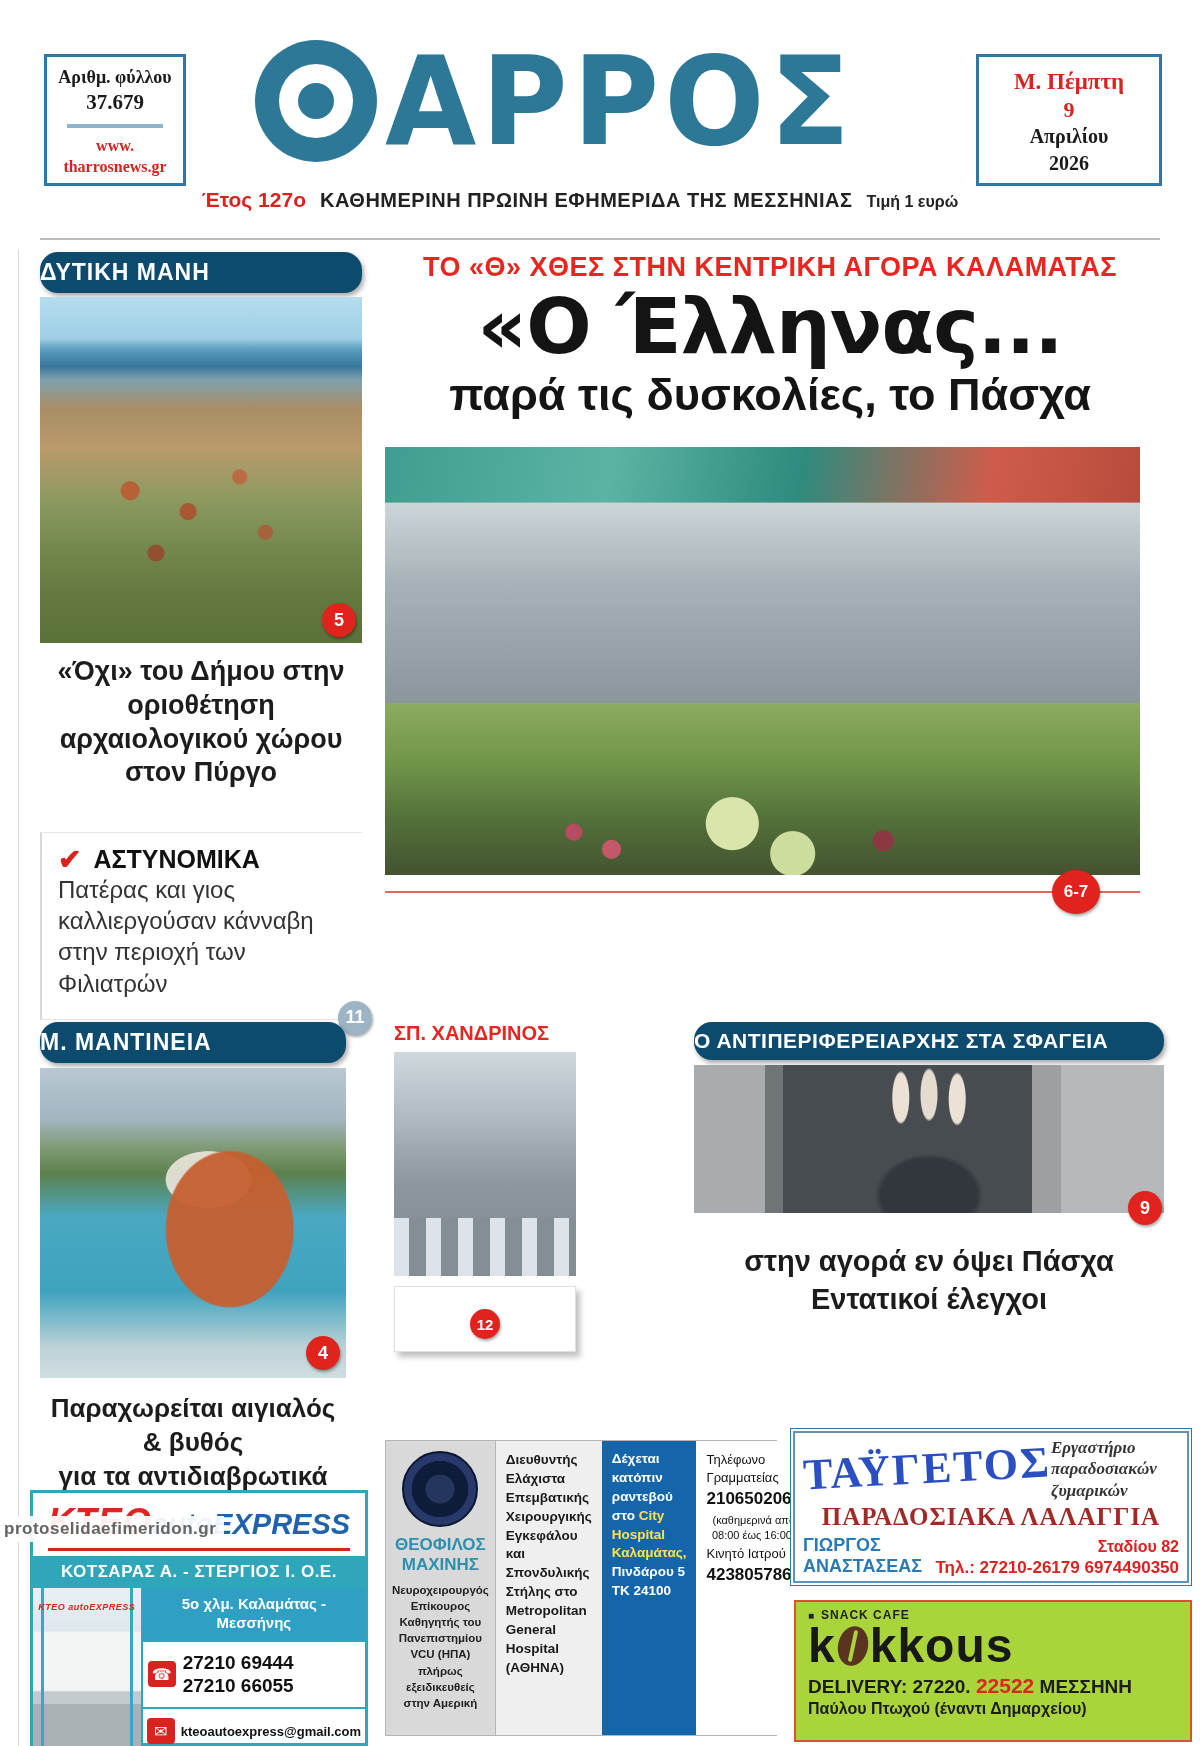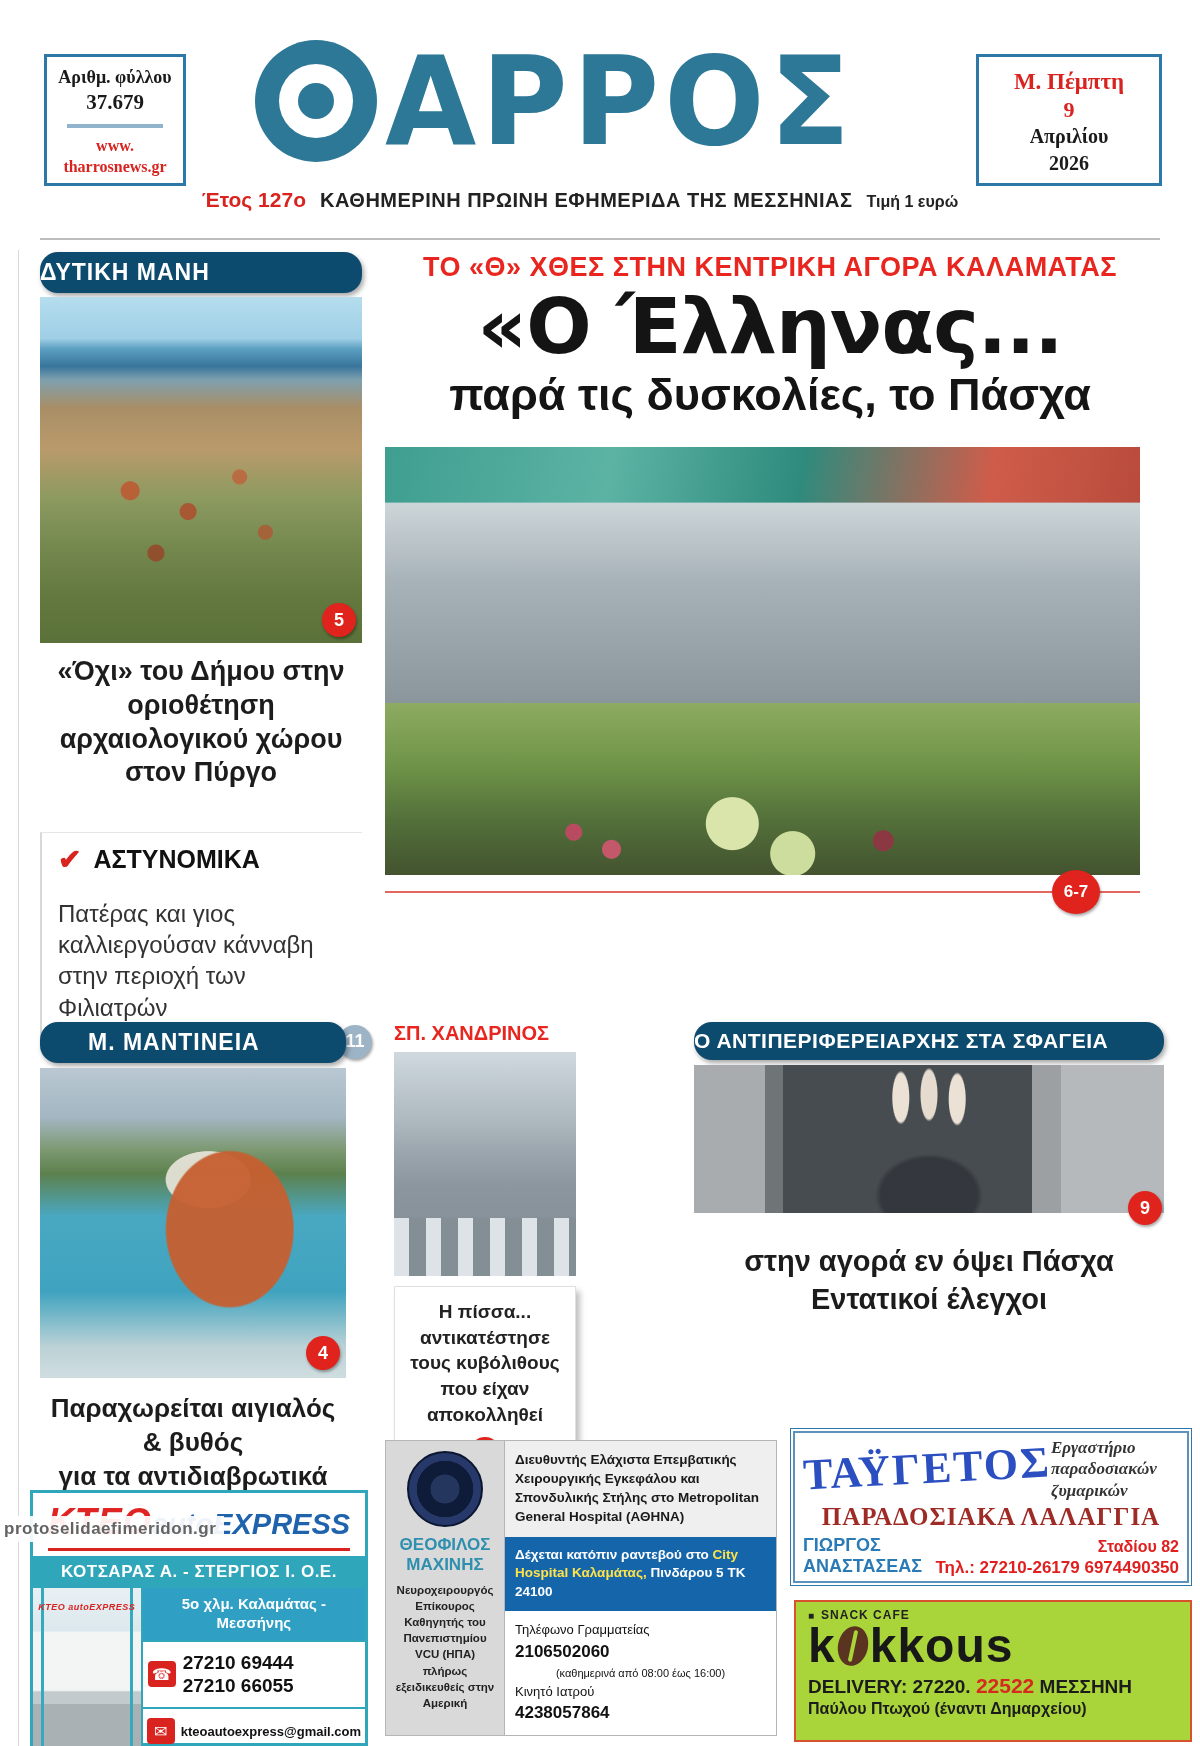--- a/index.html
+++ b/index.html
@@ -56,21 +56,21 @@
       radial-gradient(circle at 70% 68%, rgba(175,88,50,0.8) 0 7px, transparent 8px),
       linear-gradient(180deg,#b5ddee 0%,#9fcfe6 12%,#5b9fc0 15%,#38759b 20%,#7fa0ae 24%,
                       #a98e66 32%,#b99a6b 44%,#8d9a60 58%,#75894f 72%,#64793f 86%,#5a7139 100%);}
   .photo-village .badge{position:absolute;right:6px;bottom:6px;}
   .caption-main{margin-top:12px;font-size:27px;font-weight:bold;color:#1c1c1c;text-align:center;line-height:1.25;}
 
   .police-box{position:relative;margin-top:42px;border-left:2px solid #d8d8d8;border-top:1px solid #e6e6e6;
               border-bottom:1px solid #e6e6e6;padding:12px 8px 20px 16px;}
   .police-title{display:flex;align-items:center;gap:12px;font-size:25px;font-weight:800;color:#111;}
   .check-icon{color:#d8231f;font-size:28px;line-height:1;}
-  .police-text{margin-top:24px;font-size:24px;color:#333;line-height:1.3;}
+  .police-text{margin-top:0;font-size:24px;color:#333;line-height:1.3;}
   .badge-11{position:absolute;right:-10px;bottom:-16px;background:#9cb4c6;}
 
   
   .main-right{position:absolute;left:380px;top:252px;width:780px;}
   .kicker{color:#e8261f;font-size:27px;font-weight:800;text-align:center;letter-spacing:0.5px;}
   .headline1{margin-top:4px;font-size:77px;font-weight:800;color:#141414;text-align:center;
              letter-spacing:-1px;line-height:1.05;font-family:"DejaVu Sans", sans-serif;}
   .headline2,.headline3{font-size:45px;font-weight:bold;color:#141414;text-align:center;line-height:1.22;}
   .photo-market{position:relative;margin:24px 0 0 5px;width:755px;height:428px;
     background-image:
@@ -83,21 +83,21 @@
       linear-gradient(180deg,#cdd6d9 0%,#a7b2b8 40%,#8a959c 100%),
       linear-gradient(180deg,#93b066 0%,#6f9448 40%,#53703a 70%,#43532f 100%);
     background-size:100% 100%,100% 100%,100% 100%,100% 100%,100% 100%,100% 13%,100% 47%,100% 43%;
     background-position:0 0,0 0,0 0,0 0,0 0,0 0,0 55px,0 100%;
     background-repeat:no-repeat;}
   .lead-rule{position:relative;margin:16px 0 0 5px;width:755px;height:2px;background:#e2685f;}
   .badge-67{position:absolute;right:40px;top:-21px;width:48px;height:44px;font-size:17px;}
 
   
   .col-mant{position:absolute;left:40px;top:1022px;width:306px;}
-  .col-mant .banner{font-size:23px;padding-left:48px;}
+  .col-mant .banner{font-size:23px;}
   .photo-mantineia{position:relative;margin-top:5px;height:310px;
     background:
       radial-gradient(ellipse 90px 110px at 62% 52%, rgba(198,95,48,0.95) 0 70%, rgba(198,95,48,0) 72%),
       radial-gradient(ellipse 60px 40px at 55% 36%, rgba(234,230,220,0.9) 0 70%, transparent 72%),
       linear-gradient(180deg,#b9c8d2 0%,#a3b6c2 16%,#7e9a74 26%,#5d814d 34%,#49a8c2 48%,#3fa3bf 72%,#bcd2d6 90%,#cfdde0 100%);}
   .photo-mantineia .badge{position:absolute;right:6px;bottom:8px;}
   .caption-mant{margin-top:14px;font-size:26px;font-weight:bold;color:#1c1c1c;text-align:center;line-height:1.3;}
 
   .col-chand{position:absolute;left:394px;top:1022px;width:182px;}
   .chand-title{color:#e8261f;font-size:20px;font-weight:800;text-align:left;}
@@ -152,21 +152,21 @@
   .kok-city{color:#1c1c1c;}
   .kok-address{margin-top:2px;font-size:16px;font-weight:bold;color:#1c1c1c;}
 
   .ad-doctor{position:absolute;left:385px;top:1440px;width:392px;height:296px;border:1px solid #b5b5b5;
              box-sizing:border-box;display:flex;background:#fff;}
   .doc-side{width:118px;background:#d9d9d9;box-sizing:border-box;padding:8px 6px;text-align:center;}
   .seal{width:72px;height:72px;border-radius:50%;margin:2px auto 0;border:2px solid #0b1730;
         background:radial-gradient(circle,#24355e 0 28%,#0e1c3a 29% 55%,#27386a 56% 72%,#0e1c3a 73% 100%);}
   .doc-name{color:#2e8fae;font-weight:800;font-size:17px;line-height:1.15;margin-top:8px;}
   .doc-desc{font-size:11.5px;font-weight:600;color:#222;margin-top:8px;line-height:1.4;}
-  .doc-main{flex:1;display:flex;flex-direction:column;border-left:1px solid #b5b5b5;}
+  .doc-main{flex:1;display:flex;flex-direction:row;border-left:1px solid #b5b5b5;}
   .doc-row1{background:#efefef;padding:10px 10px;font-size:13.5px;font-weight:bold;color:#1a1a1a;line-height:1.4;}
   .doc-row2{background:#1565ab;color:#fff;padding:9px 10px;font-size:13.5px;font-weight:bold;line-height:1.4;}
   .doc-highlight{color:#ffe24a;}
   .doc-row3{flex:1;background:#fff;padding:8px 10px;color:#111;font-size:13px;line-height:1.35;}
   .doc-phone{font-size:17px;font-weight:bold;}
   .doc-hours{font-size:11px;text-align:center;}
   .doc-row3 div{margin-top:2px;}
 
   .ad-kteo{position:absolute;left:30px;top:1490px;width:338px;height:256px;border:3px solid #2fa6ba;
            box-sizing:border-box;background:#fff;display:flex;flex-direction:column;}
@@ -264,21 +264,20 @@
     <div class="caption-mant">
       <span class="caption-line">Παραχωρείται αιγιαλός &amp; βυθός</span>
       <span class="caption-line">για τα αντιδιαβρωτικά έργα</span>
     </div>
   </div>
 
   <div class="col-chand">
     <div class="chand-title">ΣΠ. ΧΑΝΔΡΙΝΟΣ</div>
     <div class="photo-street"></div>
     <div class="caption-box">
-      <div class="caption-chand">Η πίσσα... αντικατέστησε τους κυβόλιθους που είχαν αποκολληθεί</div>
       <span class="badge badge-12">12</span>
     </div>
   </div>
 
   <div class="col-sfag">
     <div class="banner">Ο ΑΝΤΙΠΕΡΙΦΕΡΕΙΑΡΧΗΣ ΣΤΑ ΣΦΑΓΕΙΑ</div>
     <div class="photo-sfageia">
       <span class="badge badge-9">9</span>
     </div>
     <div class="caption-sfag">

